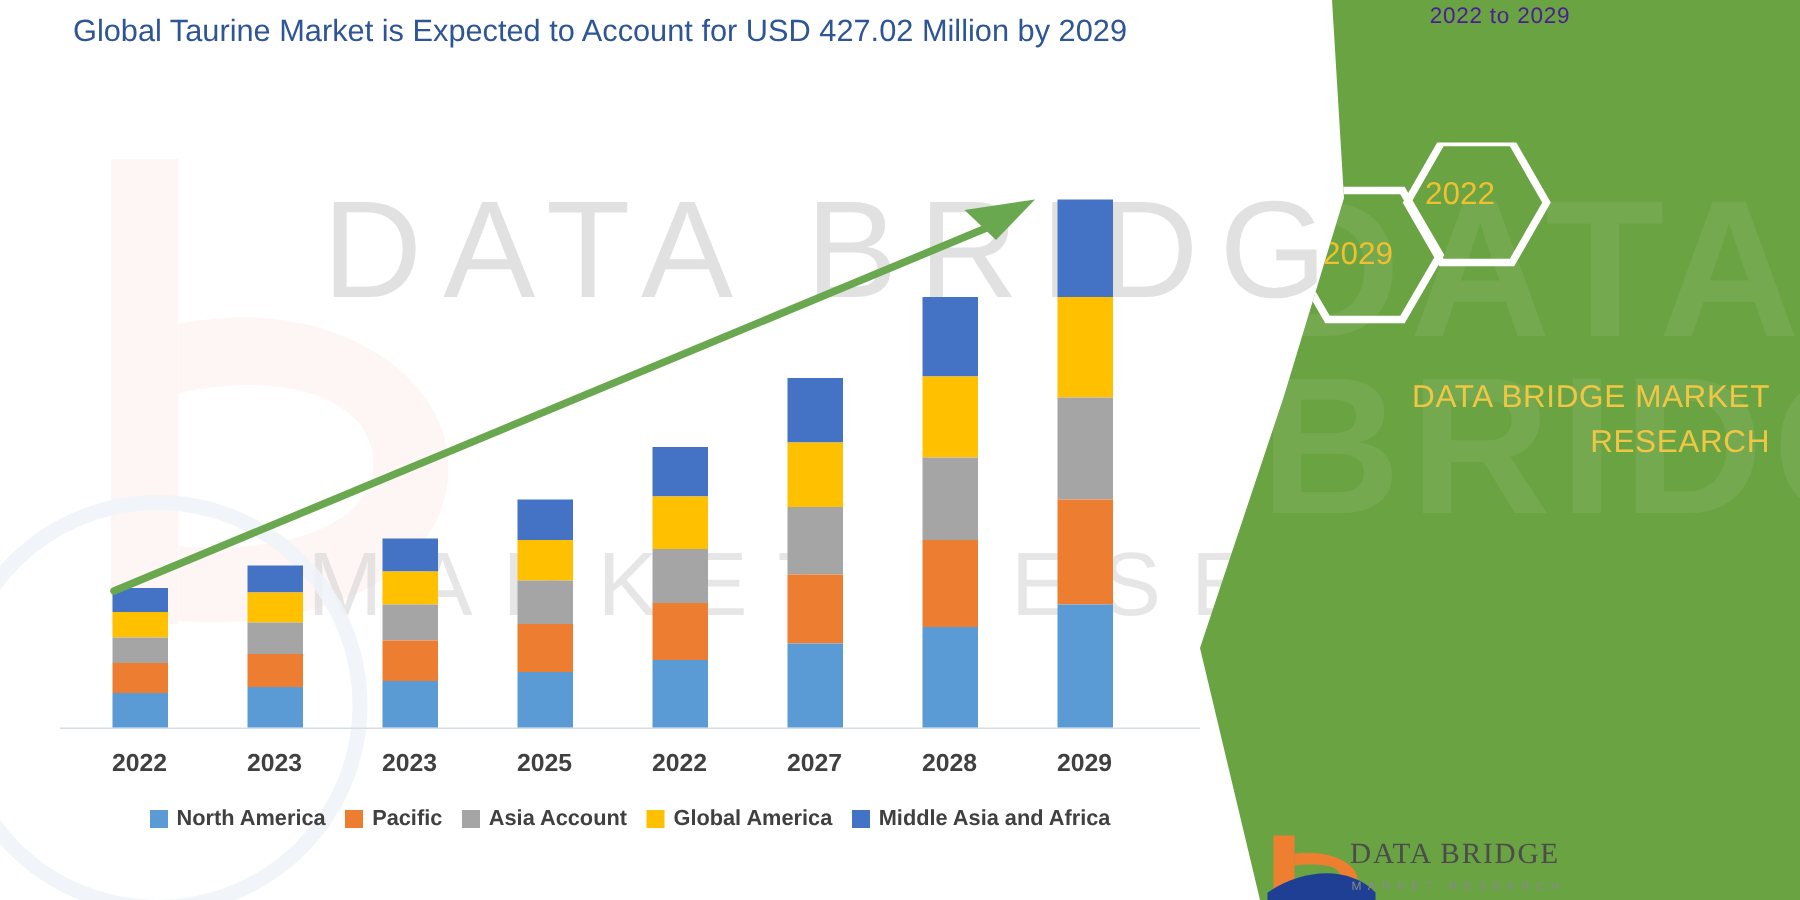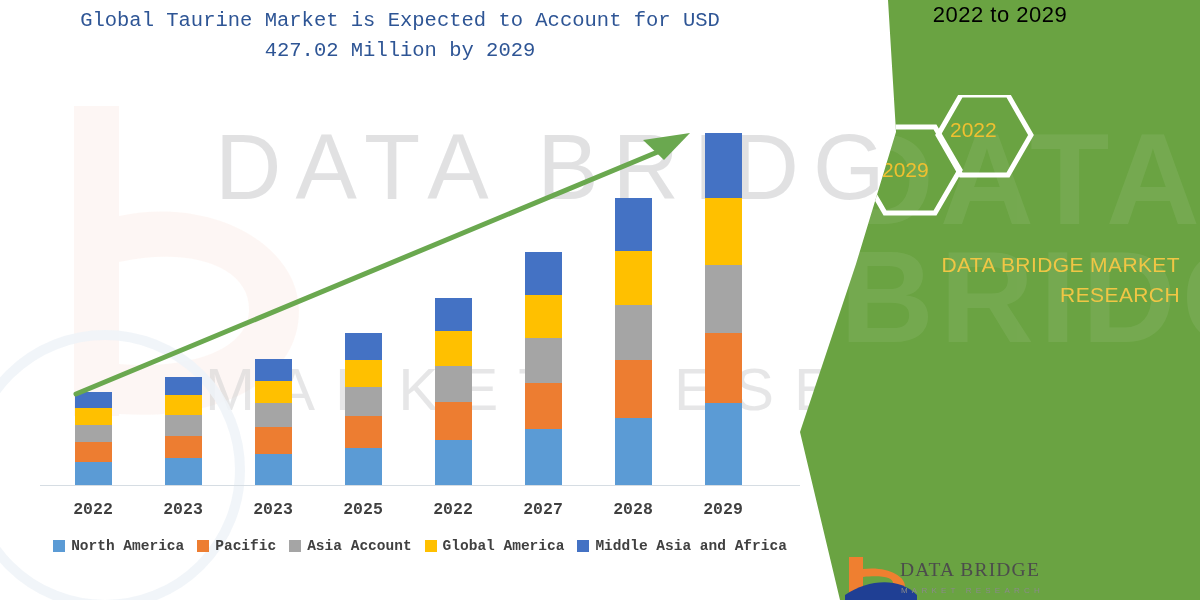--- a/index.html
+++ b/index.html
@@ -65,21 +65,20 @@
     opacity: 0.85;
   }
 
   
   .chart-panel {
     position: absolute;
     left: 0;
     top: 0;
     width: 880px;
     height: 600px;
-    font-family: Liberation Mono, monospace;
   }
   .chart-title {
     position: absolute;
     left: 40px;
     top: 6px;
     width: 720px;
     text-align: center;
     font-size: 20.5px;
     line-height: 30px;
     color: #2e5595;
@@ -179,22 +178,22 @@
     opacity: 0.07;
     line-height: 118px;
     white-space: nowrap;
   }
   .panel-period {
     position: absolute;
     left: 0;
     top: 2px;
     width: 400px;
     text-align: center;
-    font-size: 22px;
-    color: #000000;
+    font-size: 15px;
+    color: #4c1d95;
     letter-spacing: 0.5px;
   }
   .hexes {
     position: absolute;
     left: 0;
     top: 95px;
     width: 400px;
     height: 130px;
   }
   .hex-label {

